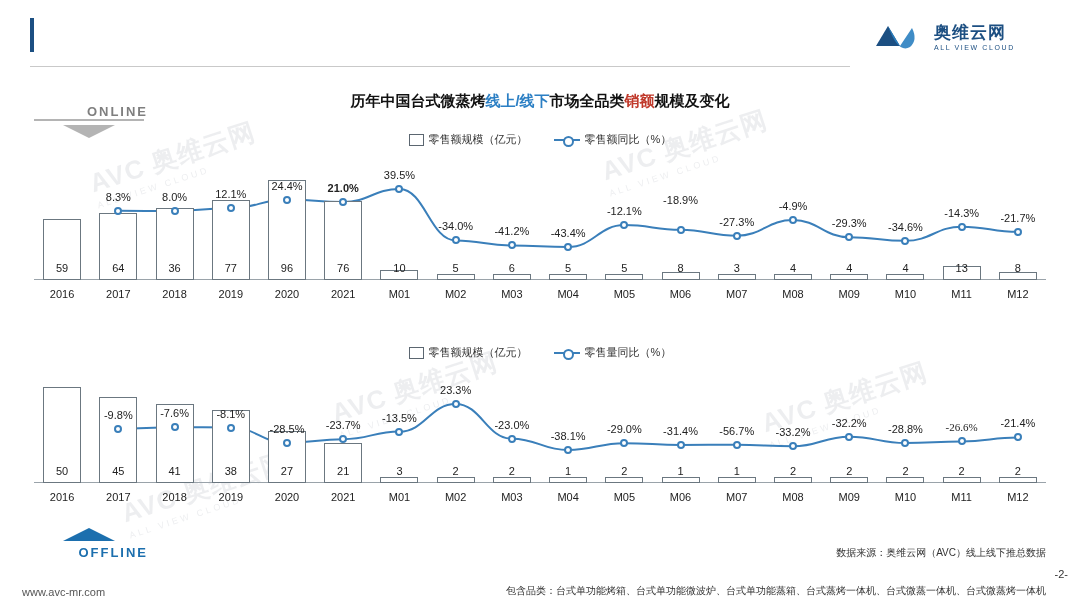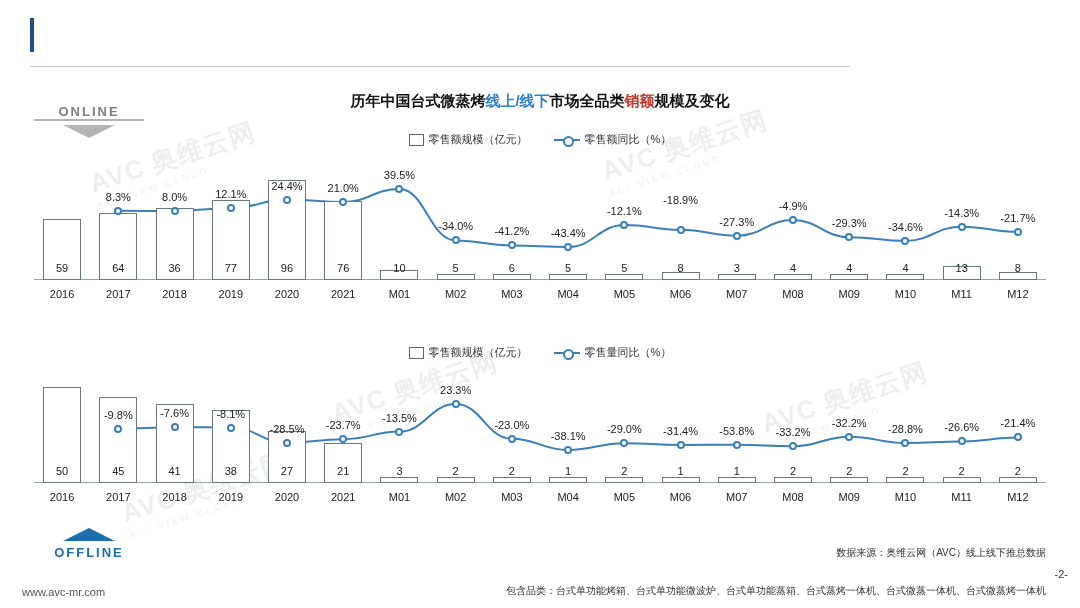--- a/index.html
+++ b/index.html
@@ -81,21 +81,21 @@
     box-sizing:border-box;
   }
   .ptlab{
     position:absolute;font-size:11px;color:#222;white-space:nowrap;
     transform:translate(-50%,0);
   }
   svg.lineLayer{position:absolute;left:0;top:0;overflow:visible;}
 
   
   .side{
-    position:absolute;text-align:center;color:#7f7f7f;
+    position:absolute;text-align:right;color:#7f7f7f;
     font-size:13px;letter-spacing:2px;font-weight:bold;
   }
   .side .tri{
     width:0;height:0;margin:4px auto 0;
   }
   .online-tri{border-left:26px solid transparent;border-right:26px solid transparent;border-top:13px solid #b4b4b4;}
   .offline-tri{border-left:26px solid transparent;border-right:26px solid transparent;border-bottom:13px solid #1c6fae;}
   .online-rule{width:110px;height:2px;background:#b4b4b4;margin:0 auto;}
   .offline-lbl{color:#1c6fae;}
 
@@ -120,20 +120,32 @@
     font-size:26px;letter-spacing:1px;
   }
   .wm small{display:block;font-size:9px;letter-spacing:3px;font-weight:normal;}
 </style>
 </head>
 <body>
 
 <div class="header">
   <div class="title-bar"></div>
   <div class="hdr-rule"></div>
+  <div class="logo">
+    <div class="logo-mark">
+      <svg width="54" height="34" viewBox="0 0 54 34">
+        <path d="M4 26 L16 6 L28 26 Z" fill="#1c4f82"></path>
+        <path d="M16 6 L28 26 L40 8 Q46 20 38 27 Q26 34 16 6 Z" fill="#2a7fc0" opacity="0.9"></path>
+      </svg>
+    </div>
+    <div class="logo-txt">
+      <span class="logo-cn">奥维云网</span>
+      <span class="logo-en">ALL VIEW CLOUD</span>
+    </div>
+  </div>
 </div>
 
 <div class="wm" style="left:88px;top:140px;">AVC 奥维云网<small>ALL VIEW CLOUD</small></div>
 <div class="wm" style="left:600px;top:128px;">AVC 奥维云网<small>ALL VIEW CLOUD</small></div>
 <div class="wm" style="left:330px;top:370px;">AVC 奥维云网<small>ALL VIEW CLOUD</small></div>
 <div class="wm" style="left:760px;top:380px;">AVC 奥维云网<small>ALL VIEW CLOUD</small></div>
 <div class="wm" style="left:120px;top:470px;">AVC 奥维云网<small>ALL VIEW CLOUD</small></div>
 
 <div class="side" style="left:30px;top:104px;width:118px;">
   <div>ONLINE</div>
@@ -239,21 +251,21 @@
     </div>
     <div class="pt" style="left: 84.3333px; top: 55.8287px;"></div>
     <div class="ptlab" style="left: 84.3333px; top: 35.8287px;">8.3%</div>
     <div class="pt" style="left: 140.556px; top: 56.0386px;"></div>
     <div class="ptlab" style="left: 140.556px; top: 36.0386px;">8.0%</div>
     <div class="pt" style="left: 196.778px; top: 53.1701px;"></div>
     <div class="ptlab" style="left: 196.778px; top: 33.1701px;">12.1%</div>
     <div class="pt" style="left: 253px; top: 44.5645px;"></div>
     <div class="ptlab" style="left: 253px; top: 24.5645px;">24.4%</div>
     <div class="pt" style="left: 309.222px; top: 46.9433px;"></div>
-    <div class="ptlab" style="left: 309.222px; top: 26.9433px;">21.0%</div>
+    <div class="ptlab" style="left: 309.222px; top: 26.9433px; font-weight: bold;">21.0%</div>
     <div class="pt" style="left: 365.444px; top: 34px;"></div>
     <div class="ptlab" style="left: 365.444px; top: 14px;">39.5%</div>
     <div class="pt" style="left: 421.667px; top: 85.4234px;"></div>
     <div class="ptlab" style="left: 421.667px; top: 65.4234px;">-34.0%</div>
     <div class="pt" style="left: 477.889px; top: 90.4608px;"></div>
     <div class="ptlab" style="left: 477.889px; top: 70.4608px;">-41.2%</div>
     <div class="pt" style="left: 534.111px; top: 92px;"></div>
     <div class="ptlab" style="left: 534.111px; top: 72px;">-43.4%</div>
     <div class="pt" style="left: 590.333px; top: 70.1013px;"></div>
     <div class="ptlab" style="left: 590.333px; top: 50.1013px;">-12.1%</div>
@@ -397,29 +409,29 @@
     <div class="ptlab" style="left: 421.667px; top: 16px;">23.3%</div>
     <div class="pt" style="left: 477.889px; top: 70.6873px;"></div>
     <div class="ptlab" style="left: 477.889px; top: 50.6873px;">-23.0%</div>
     <div class="pt" style="left: 534.111px; top: 82px;"></div>
     <div class="ptlab" style="left: 534.111px; top: 62px;">-38.1%</div>
     <div class="pt" style="left: 590.333px; top: 75.1824px;"></div>
     <div class="ptlab" style="left: 590.333px; top: 55.1824px;">-29.0%</div>
     <div class="pt" style="left: 646.556px; top: 76.9805px;"></div>
     <div class="ptlab" style="left: 646.556px; top: 56.9805px;">-31.4%</div>
     <div class="pt" style="left: 702.778px; top: 76.7557px;"></div>
-    <div class="ptlab" style="left: 702.778px; top: 56.7557px;">-53.8%</div>
+    <div class="ptlab" style="left: 702.778px; top: 56.7557px;">-56.7%</div>
     <div class="pt" style="left: 759px; top: 78.329px;"></div>
     <div class="ptlab" style="left: 759px; top: 58.329px;">-33.2%</div>
     <div class="pt" style="left: 815.222px; top: 68.7394px;"></div>
     <div class="ptlab" style="left: 815.222px; top: 48.7394px;">-32.2%</div>
     <div class="pt" style="left: 871.444px; top: 75.0326px;"></div>
     <div class="ptlab" style="left: 871.444px; top: 55.0326px;">-28.8%</div>
     <div class="pt" style="left: 927.667px; top: 73.3844px;"></div>
-    <div class="ptlab" style="left: 927.667px; top: 53.3844px;">-26.6%</div>
+    <div class="ptlab" style="left: 927.667px; top: 53.3844px; font-family: Liberation Serif, serif;">-26.6%</div>
     <div class="pt" style="left: 983.889px; top: 69.4886px;"></div>
     <div class="ptlab" style="left: 983.889px; top: 49.4886px;">-21.4%</div>
   </div>
 <div class="xaxis-row" id="xaxis-offline" style="left:34px;top:485px;width:1012px;">
     <div class="xlab" style="left: 28.1111px;">2016</div>
     <div class="xlab" style="left: 84.3333px;">2017</div>
     <div class="xlab" style="left: 140.556px;">2018</div>
     <div class="xlab" style="left: 196.778px;">2019</div>
     <div class="xlab" style="left: 253px;">2020</div>
     <div class="xlab" style="left: 309.222px;">2021</div>

